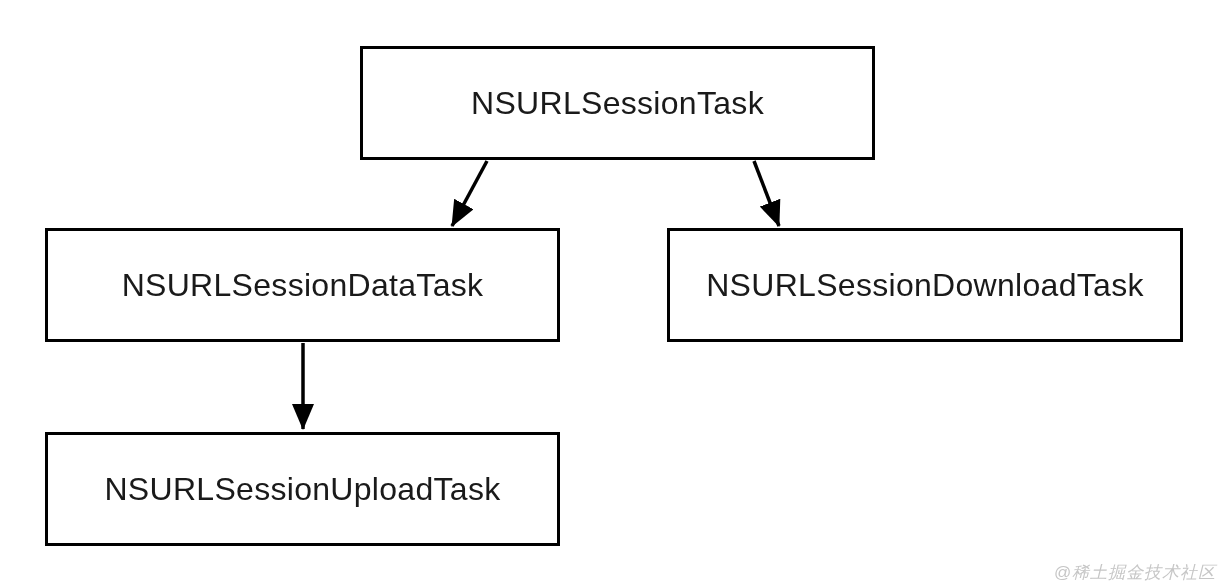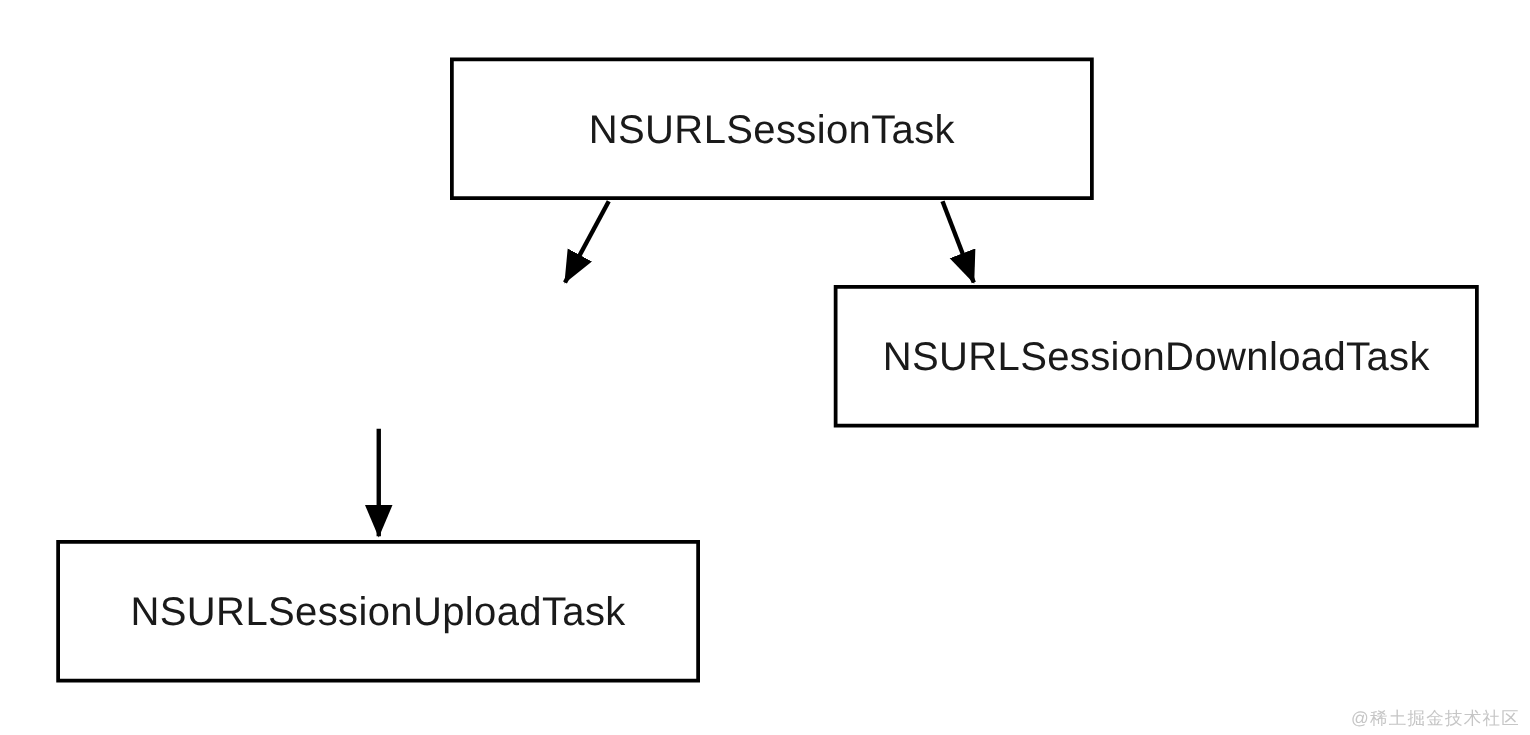--- a/index.html
+++ b/index.html
@@ -41,23 +41,24 @@
   .node-upload   { left: 45px;  top: 432px; width: 515px; height: 114px; }
   .edge {
     stroke: #000000;
     stroke-width: 3.5;
     fill: none;
   }
   .watermark {
     position: absolute;
     right: 8px;
     bottom: 4px;
-    font-size: 14px;
+    font-size: 17px;
     color: #c6c6c6;
     letter-spacing: 1px;
+    font-style: italic;
   }
 </style>
 </head>
 <body>
 
 <div class="canvas">
 
   <svg class="edges-layer" viewBox="0 0 1224 588" xmlns="http://www.w3.org/2000/svg">
     <defs>
       <marker id="arrowhead" markerUnits="userSpaceOnUse" markerWidth="28" markerHeight="24" refX="25" refY="11" orient="auto">
@@ -66,20 +67,23 @@
     </defs>
     <line class="edge" x1="487" y1="161" x2="452" y2="226" marker-end="url(#arrowhead)"></line>
     <line class="edge" x1="754" y1="161" x2="779" y2="226" marker-end="url(#arrowhead)"></line>
     <line class="edge" x1="303" y1="343" x2="303" y2="429" marker-end="url(#arrowhead)"></line>
   </svg>
 
   <div class="node node-task">
     <span>NSURLSessionTask</span>
   </div>
 
+  <div class="node node-data">
+    <span>NSURLSessionDataTask</span>
+  </div>
 
   <div class="node node-download">
     <span>NSURLSessionDownloadTask</span>
   </div>
 
   <div class="node node-upload">
     <span>NSURLSessionUploadTask</span>
   </div>
 
   <div class="watermark">@稀土掘金技术社区</div>

